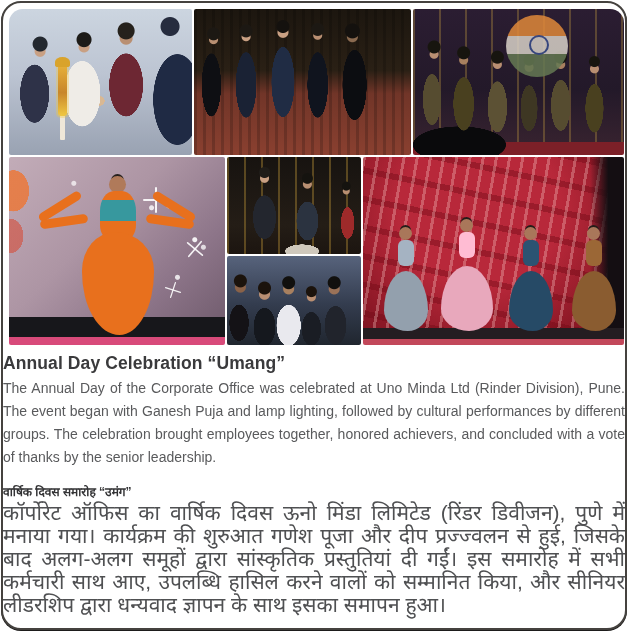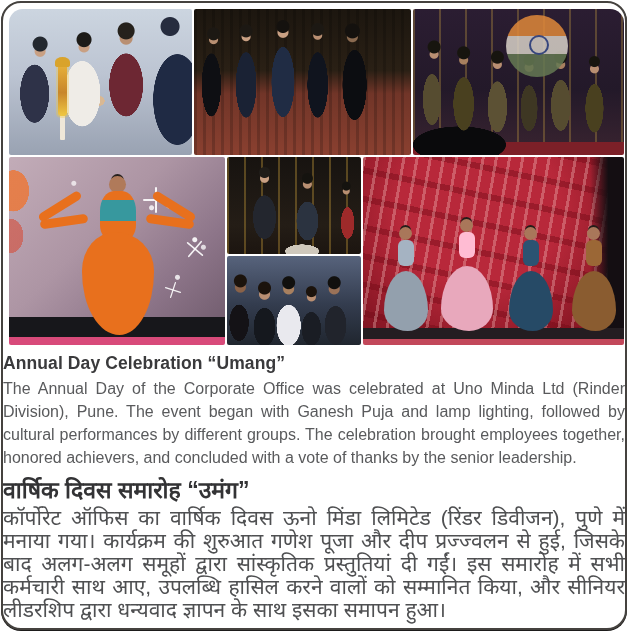--- a/index.html
+++ b/index.html
@@ -145,22 +145,22 @@
   .dancer{position:absolute;bottom:14px;width:44px;height:104px;}
   .dancer::before{content:"";position:absolute;left:50%;top:0;width:13px;height:13px;margin-left:-7px;
     border-radius:50%;background:var(--skin,#a9775a);box-shadow:0 -3px 0 -1px #241d19;}
   .dancer::after{content:"";position:absolute;left:0;bottom:0;width:100%;height:58%;
     background:var(--dress);border-radius:50% 50% 46% 54%/66% 66% 34% 34%;}
   .dancer .bod{position:absolute;left:50%;top:13px;width:16px;height:26px;margin-left:-8px;
     border-radius:6px;background:var(--dress);filter:brightness(1.12);}
   
   .textblock{position:absolute;left:0;top:342px;width:100%;padding:0 0;box-sizing:border-box;}
   h1.en{margin:8px 0 3px;font-size:17.5px;font-weight:bold;color:#3a3a3c;letter-spacing:.1px;}
-  p.en{margin:0 0 4px;font-size:16px;line-height:23px;color:#595a5c;text-align:justify;}
-  h2.hi{margin:3px 0 1px;font-size:23px;font-weight:bold;color:#333335;}
+  p.en{margin:0 0 14px;font-size:14px;line-height:23px;color:#595a5c;text-align:justify;}
+  h2.hi{margin:3px 0 1px;font-size:12px;font-weight:bold;color:#333335;}
   p.hi{margin:0;font-size:21px;line-height:23px;color:#4f5052;text-align:justify;}
 </style>
 </head>
 <body>
 
 <div class="card">
 
   <div class="collage">
 
     <div class="ph ph-a" title="Dignitaries lighting the ceremonial lamp at Ganesh Puja">

